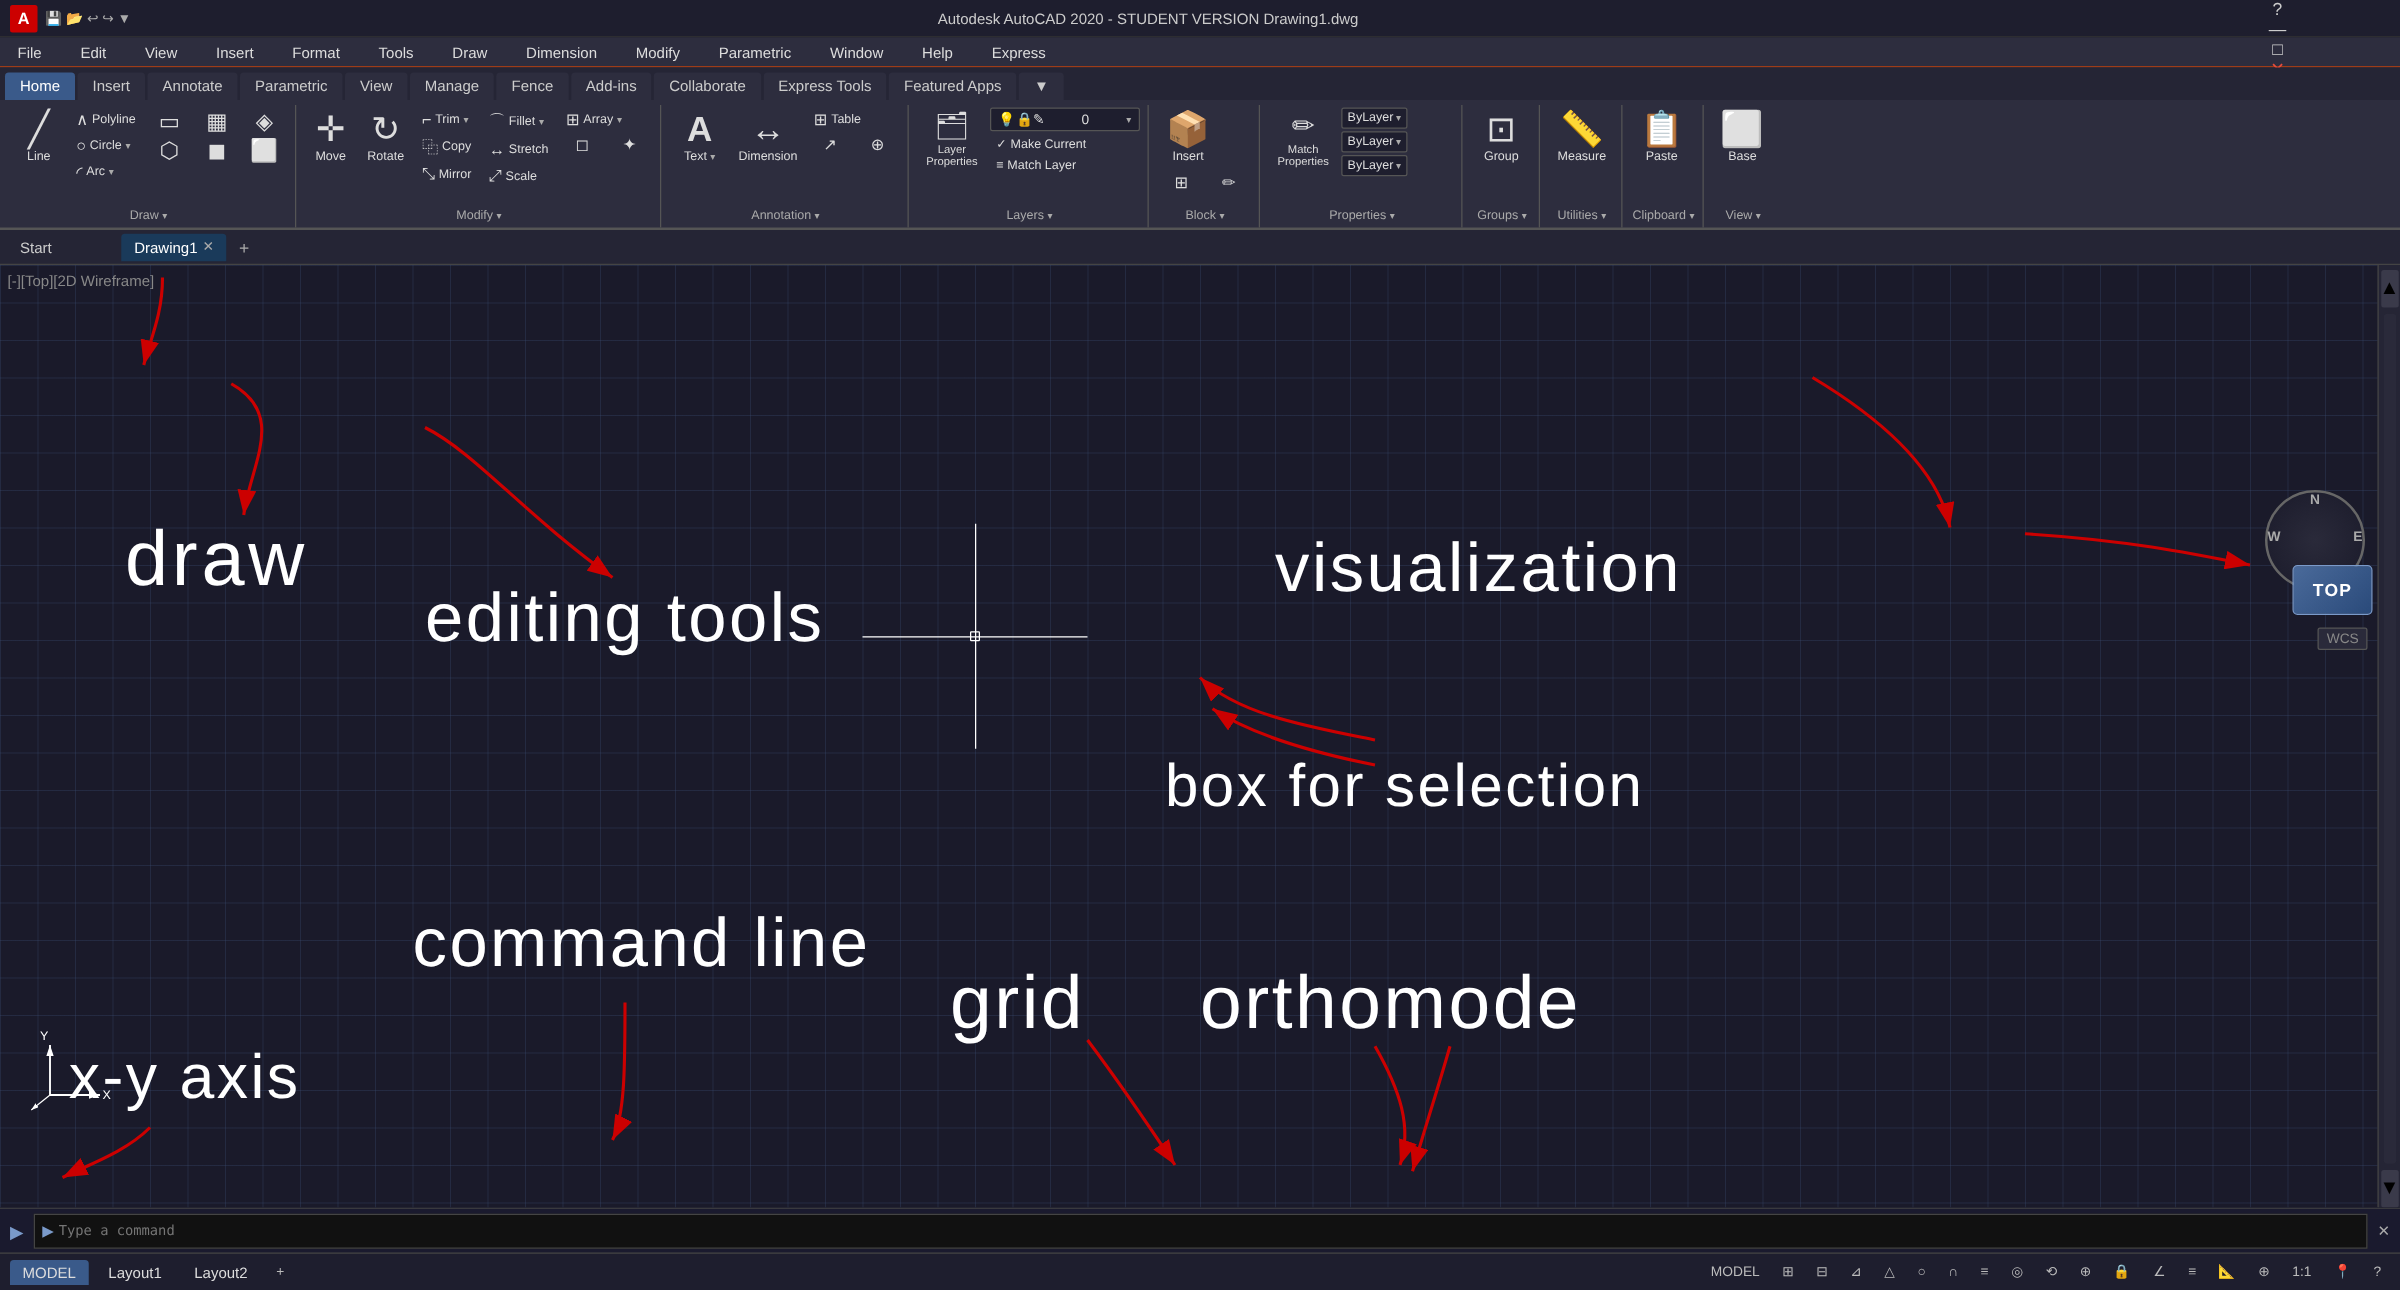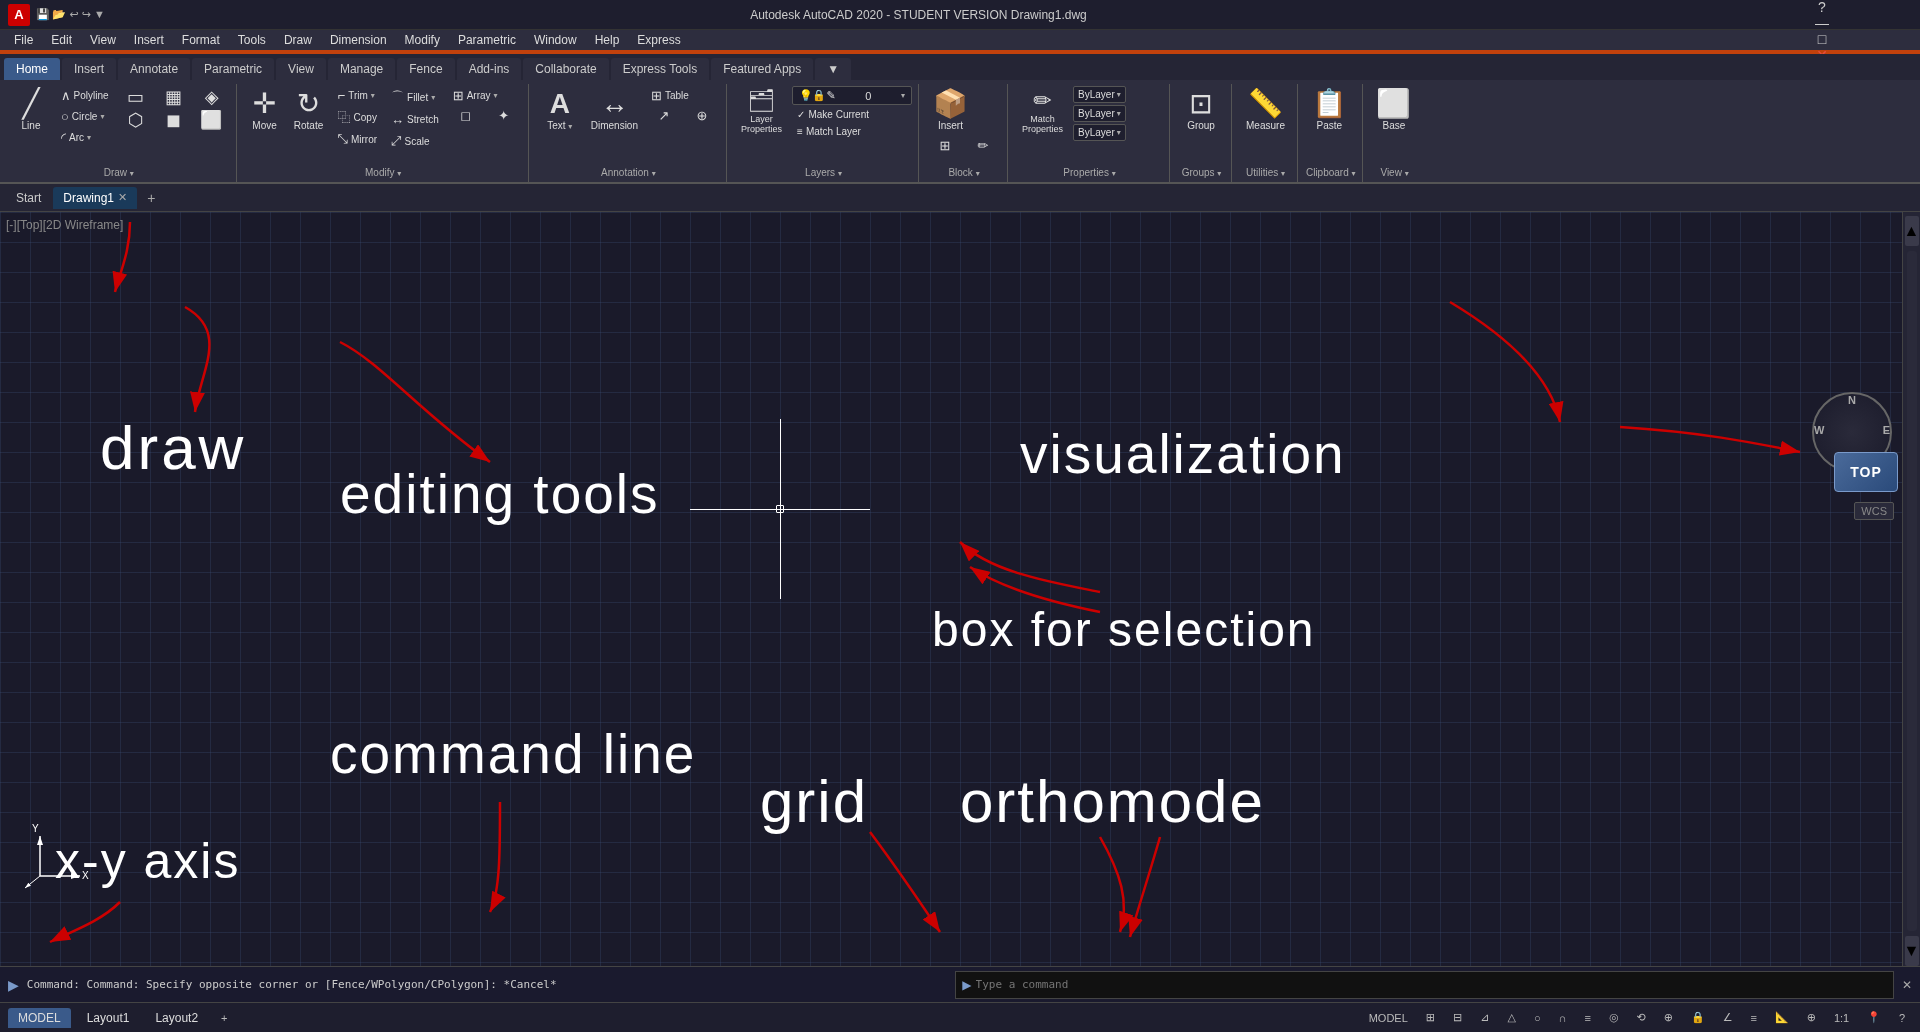--- a/index.html
+++ b/index.html
@@ -21,22 +21,22 @@
     #titlebar .title-right { display: flex; align-items: center; gap: 0; color: #ccc; font-size: 12px; flex-direction: column; }
     #titlebar .search-box { background: #2a2a3e; border: 1px solid #555; color: #aaa; padding: 2px 8px; font-size: 11px; width: 180px; border-radius: 2px; }
 
     
     #menubar {
       height: 24px;
       background: #2d2d3e;
       display: flex;
       align-items: center;
       padding: 0 6px;
-      gap: 2px;
-      border-bottom: 4px solid #c2410c;
+      gap: 15px;
+      border-bottom: 1px solid #c2410c;
     }
     #menubar .menu-item { color: #ddd; font-size: 12px; padding: 2px 8px; cursor: pointer; border-radius: 2px; }
 
     
     #ribbon {
       height: 130px;
       background: #2d2d3e;
       border-bottom: 2px solid #555;
       display: flex;
       flex-direction: column;
@@ -161,21 +161,21 @@
       display: flex;
       align-items: center;
       gap: 4px;
       padding: 4px 10px;
       background: #2d2d3e;
       color: #ccc;
       font-size: 12px;
       cursor: pointer;
       border-radius: 3px 3px 0 0;
     }
-    .doc-tab.active { background: #1a3a5a; color: white; }
+    .doc-tab.active { background: #1a3a5a; color: white; margin-left: 44px; }
     .tab-close { color: #aaa; font-size: 11px; cursor: pointer; }
     .start-tab { padding: 4px 10px; color: #ccc; font-size: 12px; cursor: pointer; }
     .new-tab { padding: 4px 8px; color: #aaa; font-size: 14px; cursor: pointer; }
 
     
     #main-area {
       position: relative;
       width: 1920px;
       height: calc(1032px - 30px - 24px - 130px - 28px - 30px - 36px);
       background: #1a1a2a;
@@ -730,26 +730,20 @@
   <div id="right-panel">
     <div class="rp-btn">▲</div>
     <div style="flex:1;background:#2a2a3a;width:10px;margin:2px;border-radius:3px;"></div>
     <div class="rp-btn">▼</div>
   </div>
 </div>
 
 <div id="cmdline">
   <div style="display:flex;align-items:center;gap:4px;width:100%;">
     <span id="cmd-icon">▶</span>
-    <div style="display:flex;flex-direction:column;flex:1;gap:1px;">
-      <div id="cmd-output">
-        <span>Command:</span>
-        <span>Command: Specify opposite corner or [Fence/WPolygon/CPolygon]: *Cancel*</span>
-      </div>
-    </div>
     <div id="cmd-input-area" style="flex:1;">
       <span style="color:#7a9aca;font-size:12px;margin-right:4px;">▶</span>
       <input id="cmd-input" placeholder="Type a command" style="">
     </div>
     <span style="color:#aaa;font-size:12px;margin-left:4px;cursor:pointer;">✕</span>
   </div>
 </div>
 
 <div id="statusbar">
   <div class="status-tab active">MODEL</div>

